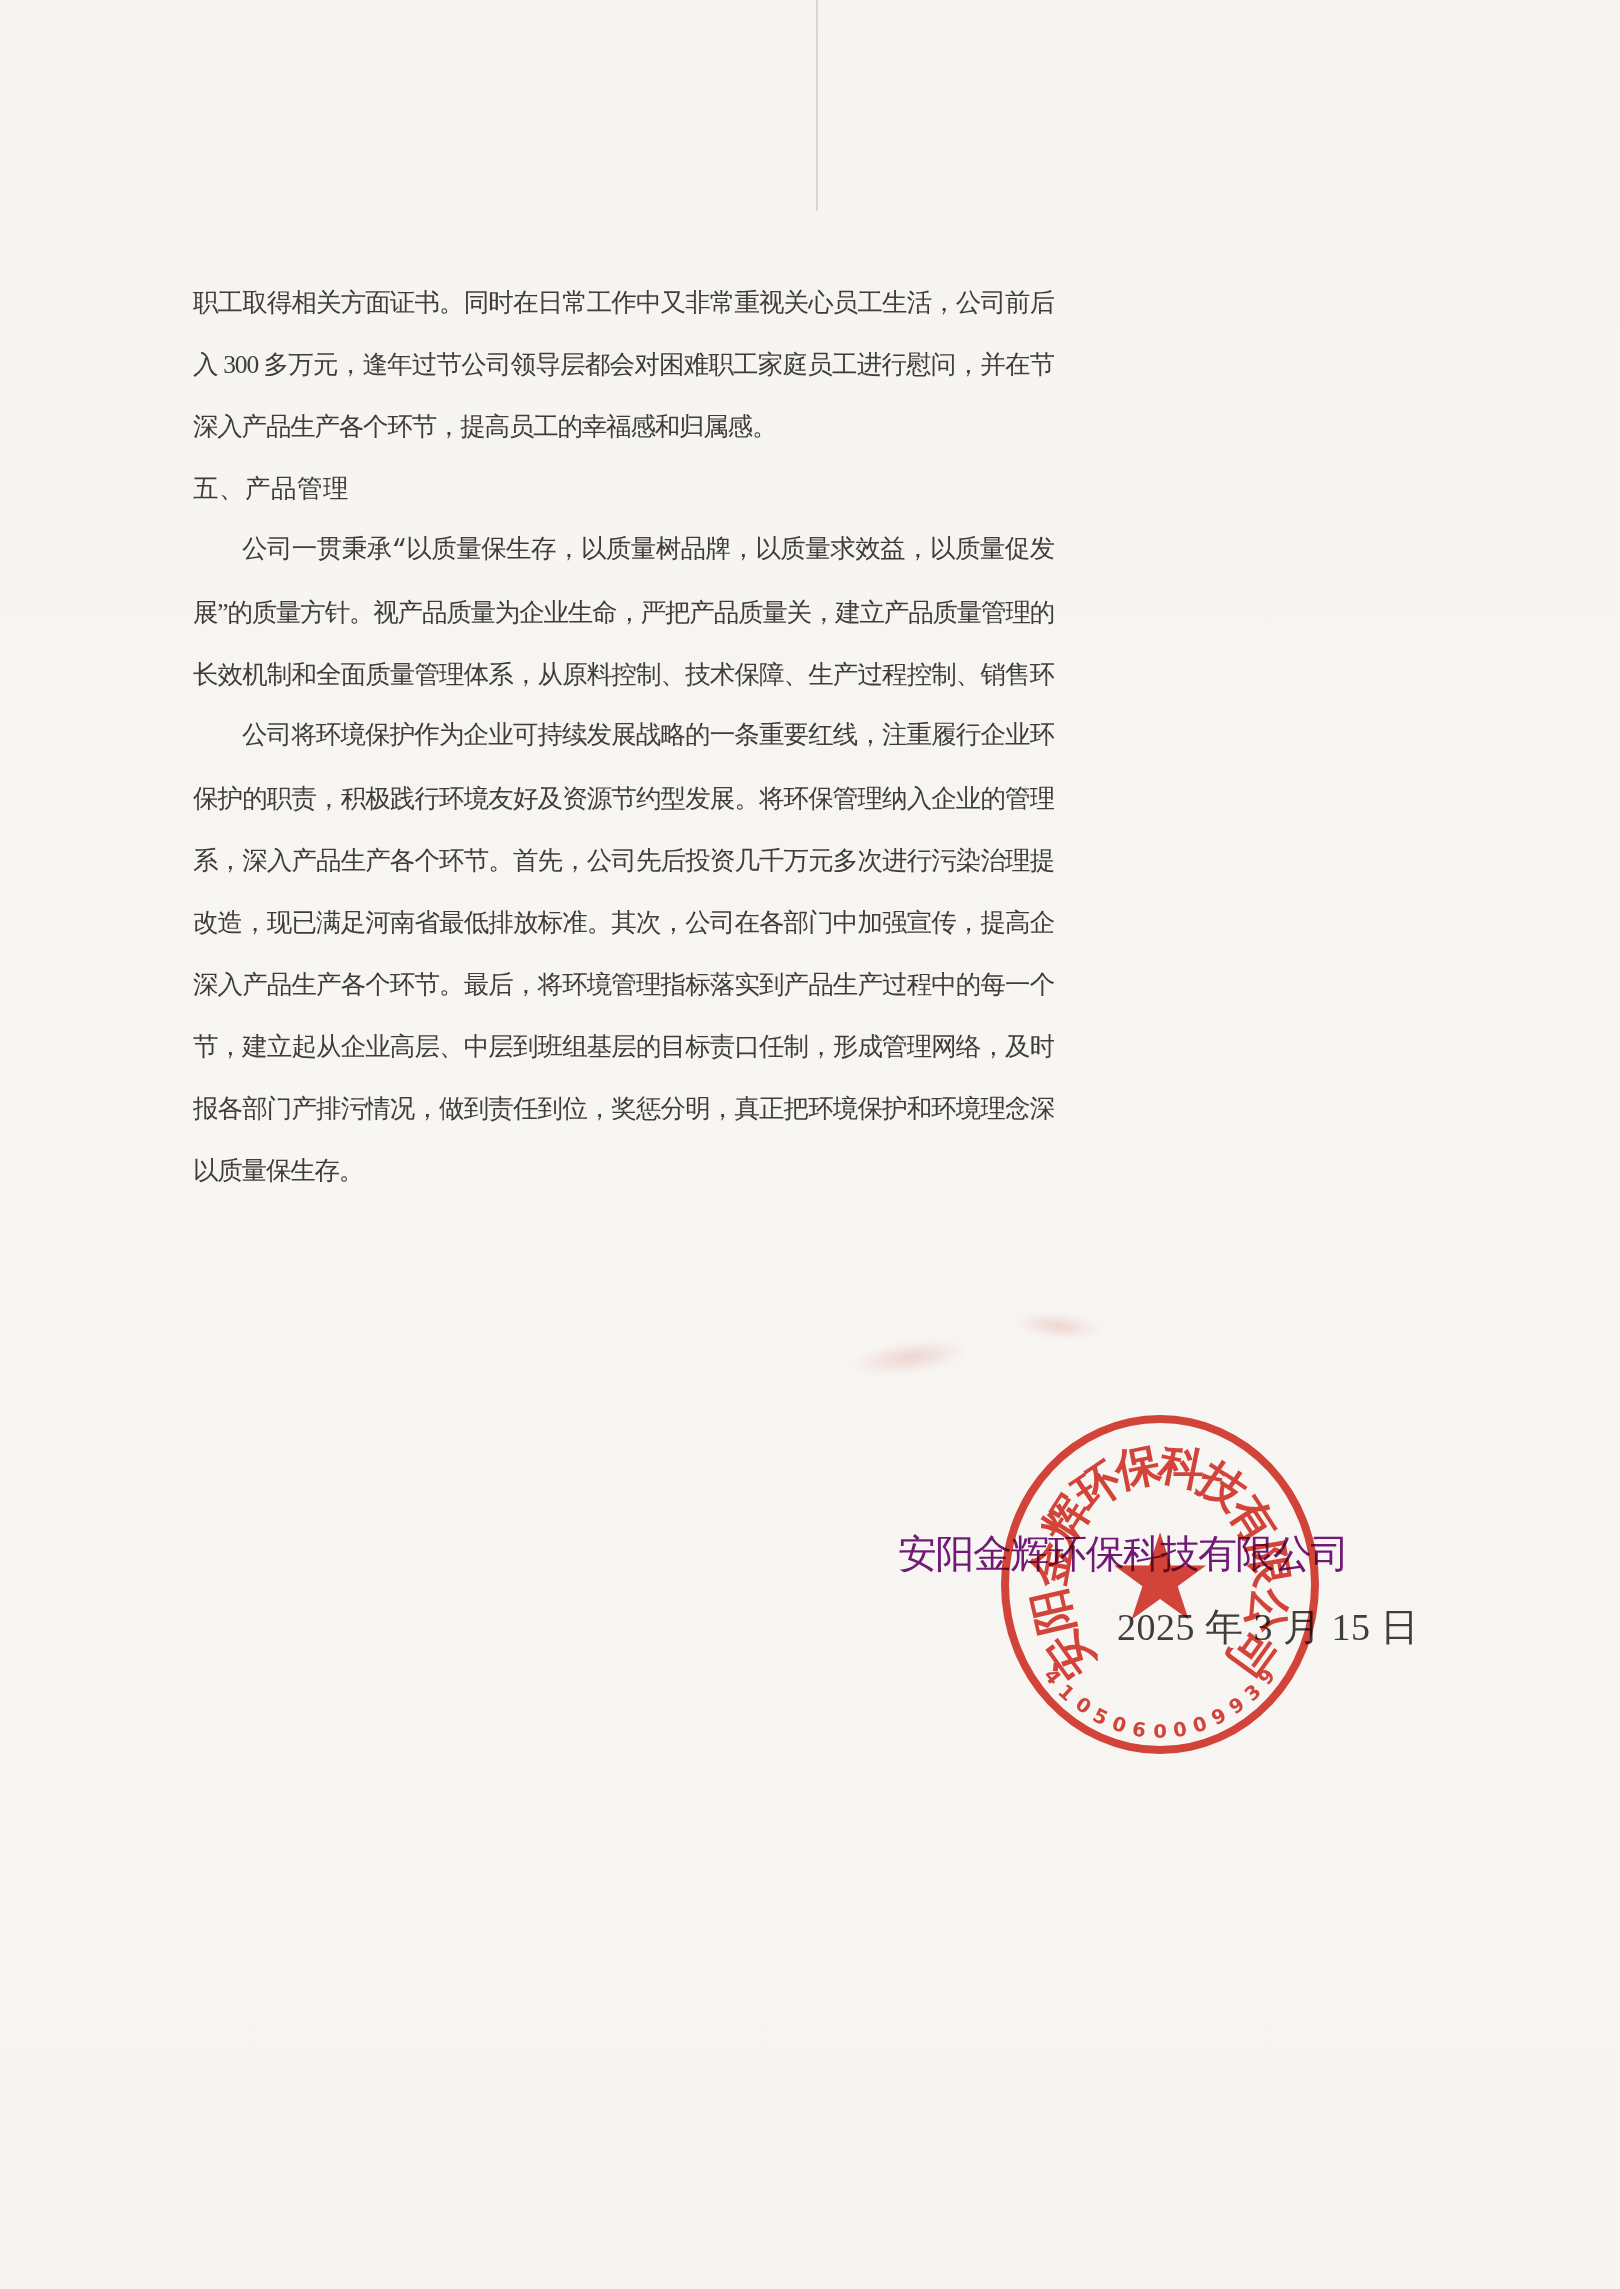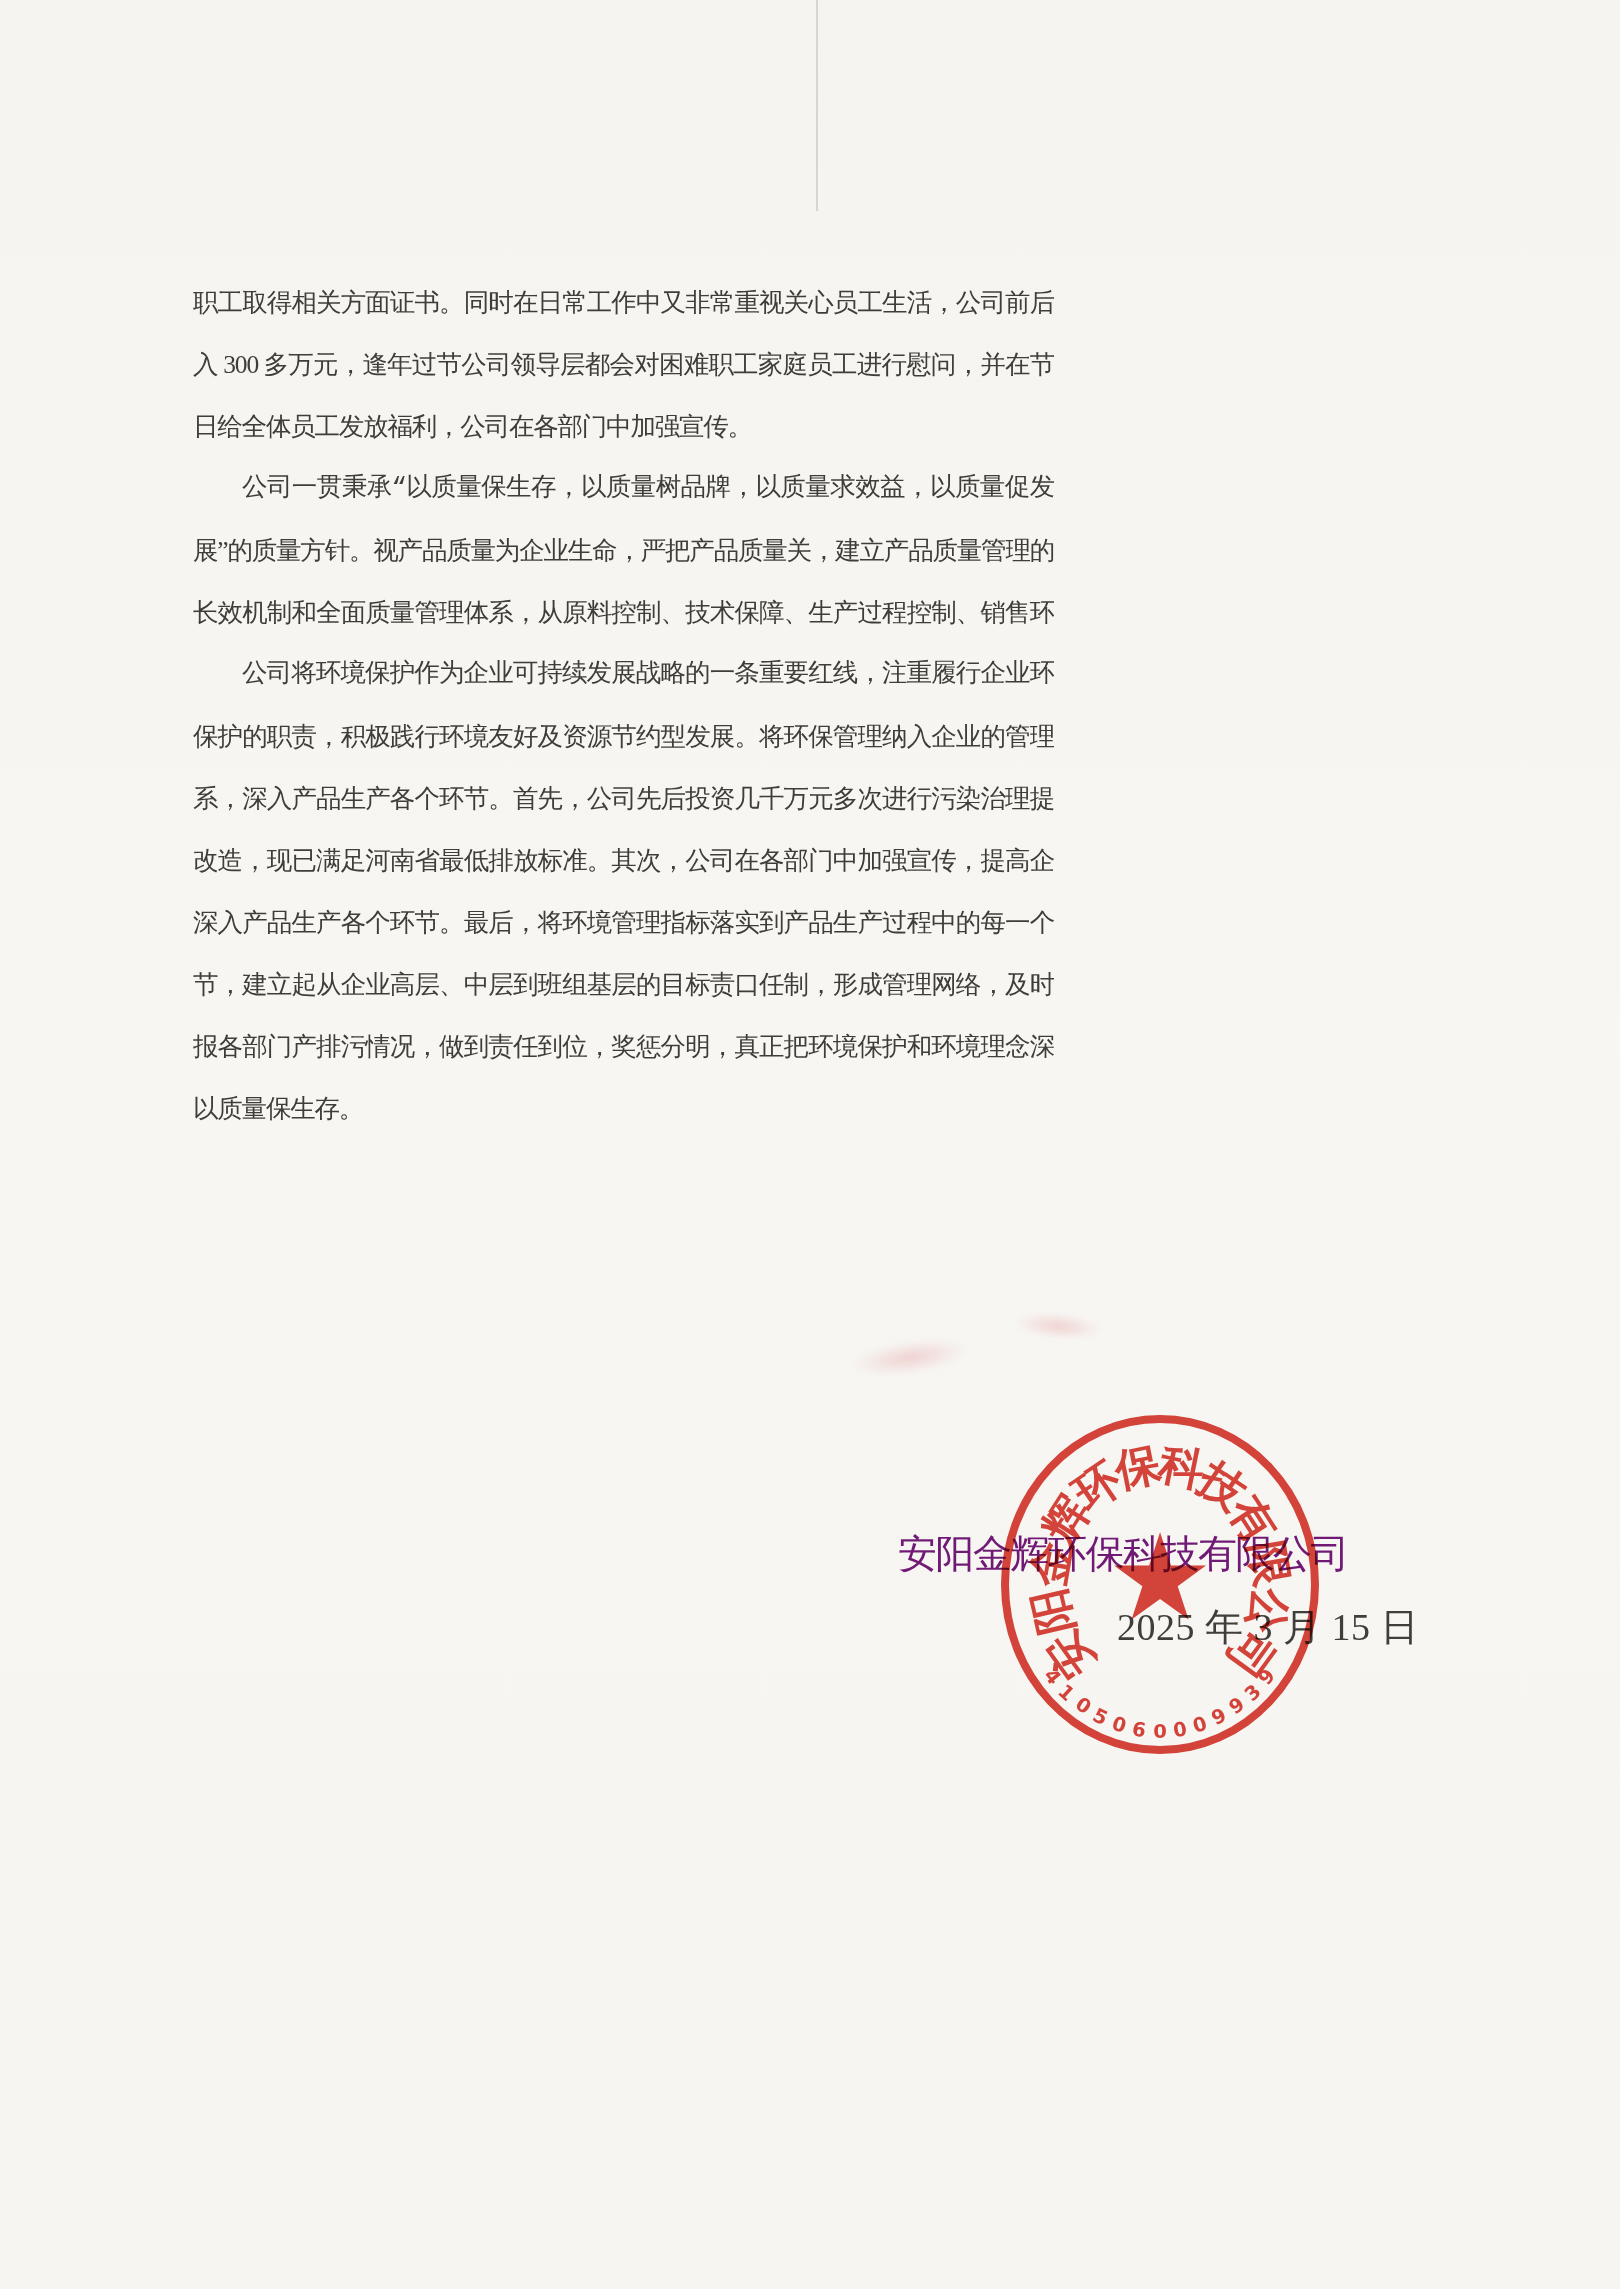--- a/index.html
+++ b/index.html
@@ -83,21 +83,22 @@
 <body>
 
 <div class="scan-line"></div>
 
 <div class="smudge s1"></div>
 <div class="smudge s2"></div>
 
 <div class="doc">
     <div class="line j">职工取得相关方面证书。同时在日常工作中又非常重视关心员工生活，公司前后投</div>
     <div class="line j">入 300 多万元，逢年过节公司领导层都会对困难职工家庭员工进行慰问，并在节假</div>
-    <div class="line">日给全体员工发放福利，公司在各部门中加强宣传。</div>
+    <div class="line">深入产品生产各个环节，提高员工的幸福感和归属感。</div>
+    <div class="line heading">五、产品管理</div>
     <div class="line j indent">公司一贯秉承“以质量保生存，以质量树品牌，以质量求效益，以质量促发</div>
     <div class="line j">展”的质量方针。视产品质量为企业生命，严把产品质量关，建立产品质量管理的</div>
     <div class="line j">长效机制和全面质量管理体系，从原料控制、技术保障、生产过程控制、销售环节</div>
     <div class="line j indent">公司将环境保护作为企业可持续发展战略的一条重要红线，注重履行企业环境</div>
     <div class="line j">保护的职责，积极践行环境友好及资源节约型发展。将环保管理纳入企业的管理体</div>
     <div class="line j">系，深入产品生产各个环节。首先，公司先后投资几千万元多次进行污染治理提标</div>
     <div class="line j">改造，现已满足河南省最低排放标准。其次，公司在各部门中加强宣传，提高企业</div>
     <div class="line j">深入产品生产各个环节。最后，将环境管理指标落实到产品生产过程中的每一个环</div>
     <div class="line j">节，建立起从企业高层、中层到班组基层的目标责口任制，形成管理网络，及时通</div>
     <div class="line j">报各部门产排污情况，做到责任到位，奖惩分明，真正把环境保护和环境理念深入</div>

